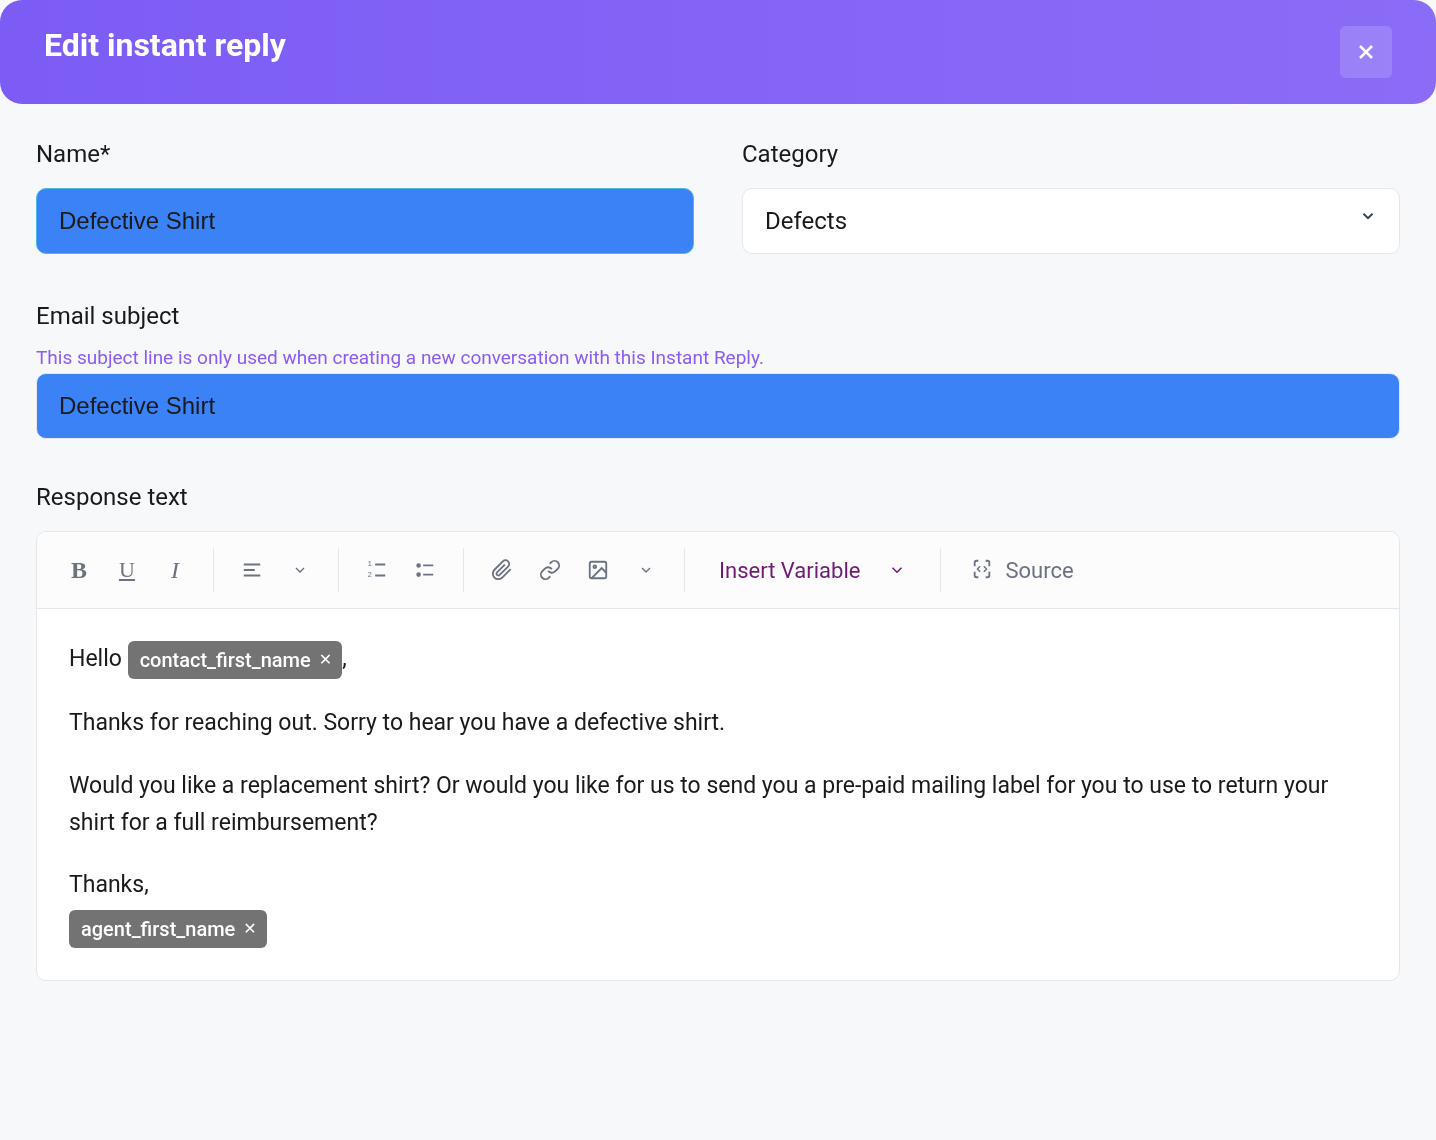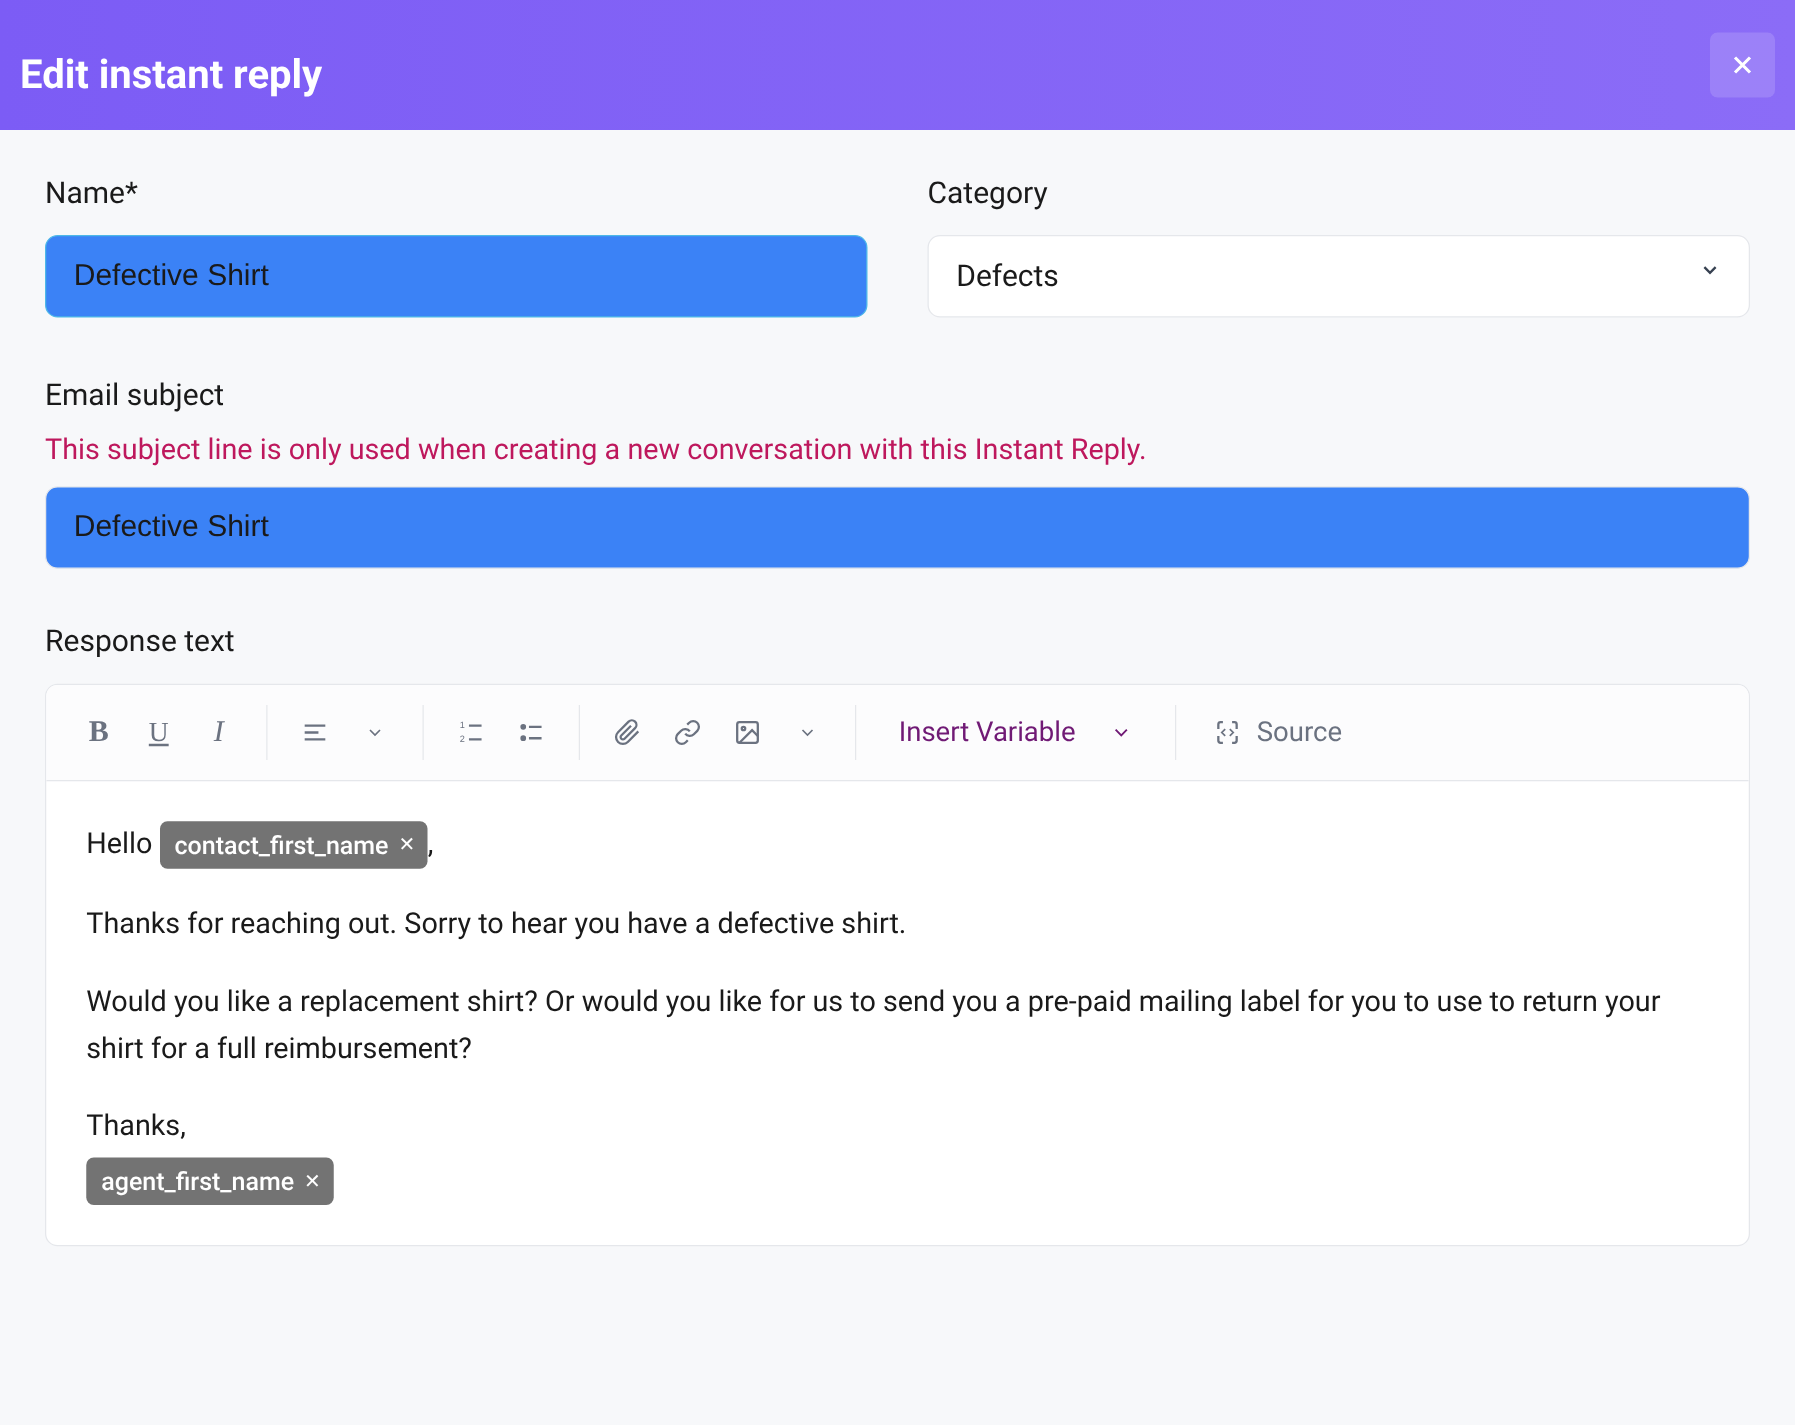--- a/index.html
+++ b/index.html
@@ -9,24 +9,25 @@
     }
     body {
       font-family: -apple-system, BlinkMacSystemFont, 'Segoe UI', Roboto, sans-serif;
       background: #f7f8fa;
       width: 1436px;
       height: 1140px;
       overflow: hidden;
     }
     .header {
       background: linear-gradient(90deg, #7c5cf5 0%, #8b6cf7 100%);
-      padding: 26px 16px;
+      padding: 26px 44px;
       display: flex;
       justify-content: space-between;
-      align-items: flex-end;
+      align-items: flex-start;
+      border-radius: 22px;
     }
     .header-title {
       color: #fff;
       font-size: 32px;
       font-weight: 700;
     }
     .close-btn {
       width: 52px;
       height: 52px;
       background: rgba(255,255,255,0.15);
@@ -55,23 +56,23 @@
       flex: 1;
     }
     .field-label {
       font-size: 24px;
       font-weight: 400;
       color: #1a1a1a;
       margin-bottom: 20px;
       display: block;
     }
     .field-hint {
-      font-size: 23px;
-      color: #be185d;
-      margin-bottom: 16px;
+      font-size: 19px;
+      color: #8b5cf6;
+      margin-bottom: 4px;
       margin-top: -4px;
     }
     .text-input {
       width: 100%;
       padding: 18px 22px;
       font-size: 24px;
       border: 1.5px solid #4db8e8;
       border-radius: 10px;
       background: #3b82f6;
       color: #1a1a1a;
@@ -143,21 +144,20 @@
       display: flex;
       align-items: center;
       gap: 28px;
       padding: 0 18px;
       color: #701a75;
       font-size: 22px;
       cursor: pointer;
     }
     .source-btn {
       display: flex;
-      align-items: center;
       gap: 12px;
       padding: 0 14px;
       color: #6b7280;
       font-size: 22px;
       cursor: pointer;
     }
     .editor-body {
       padding: 32px;
       font-size: 23px;
       line-height: 1.6;

